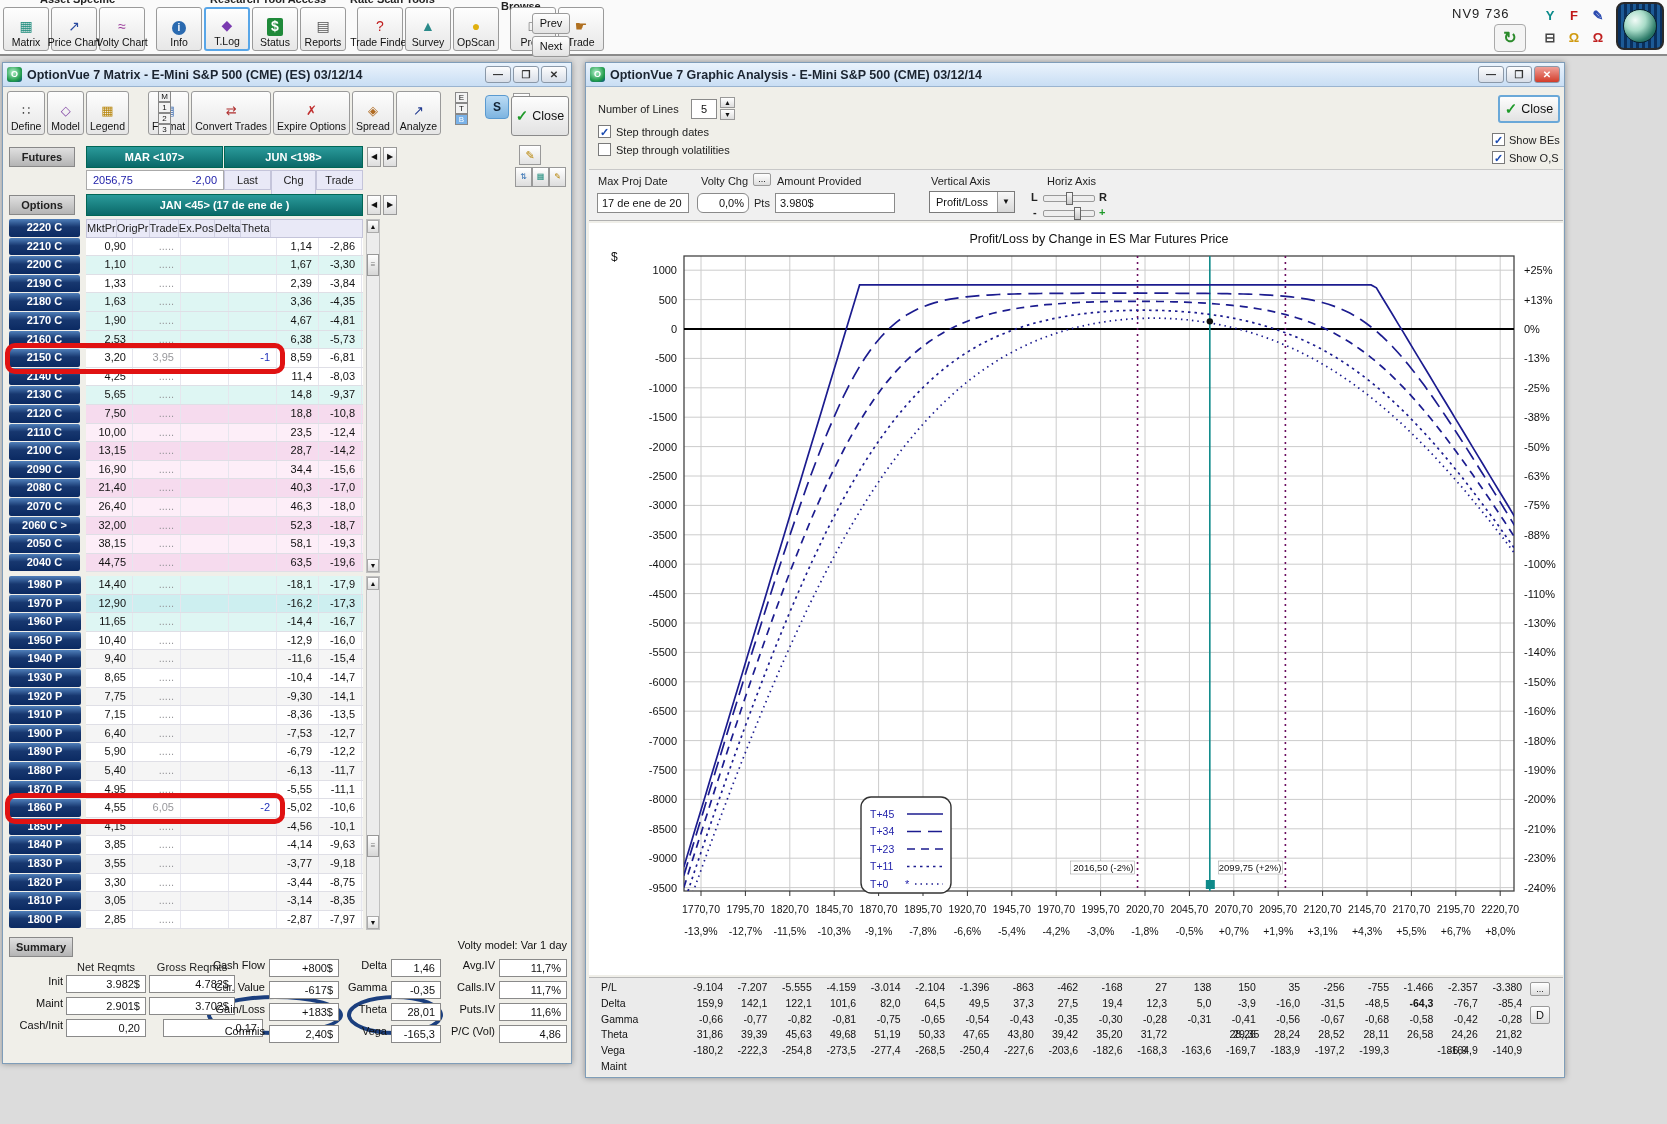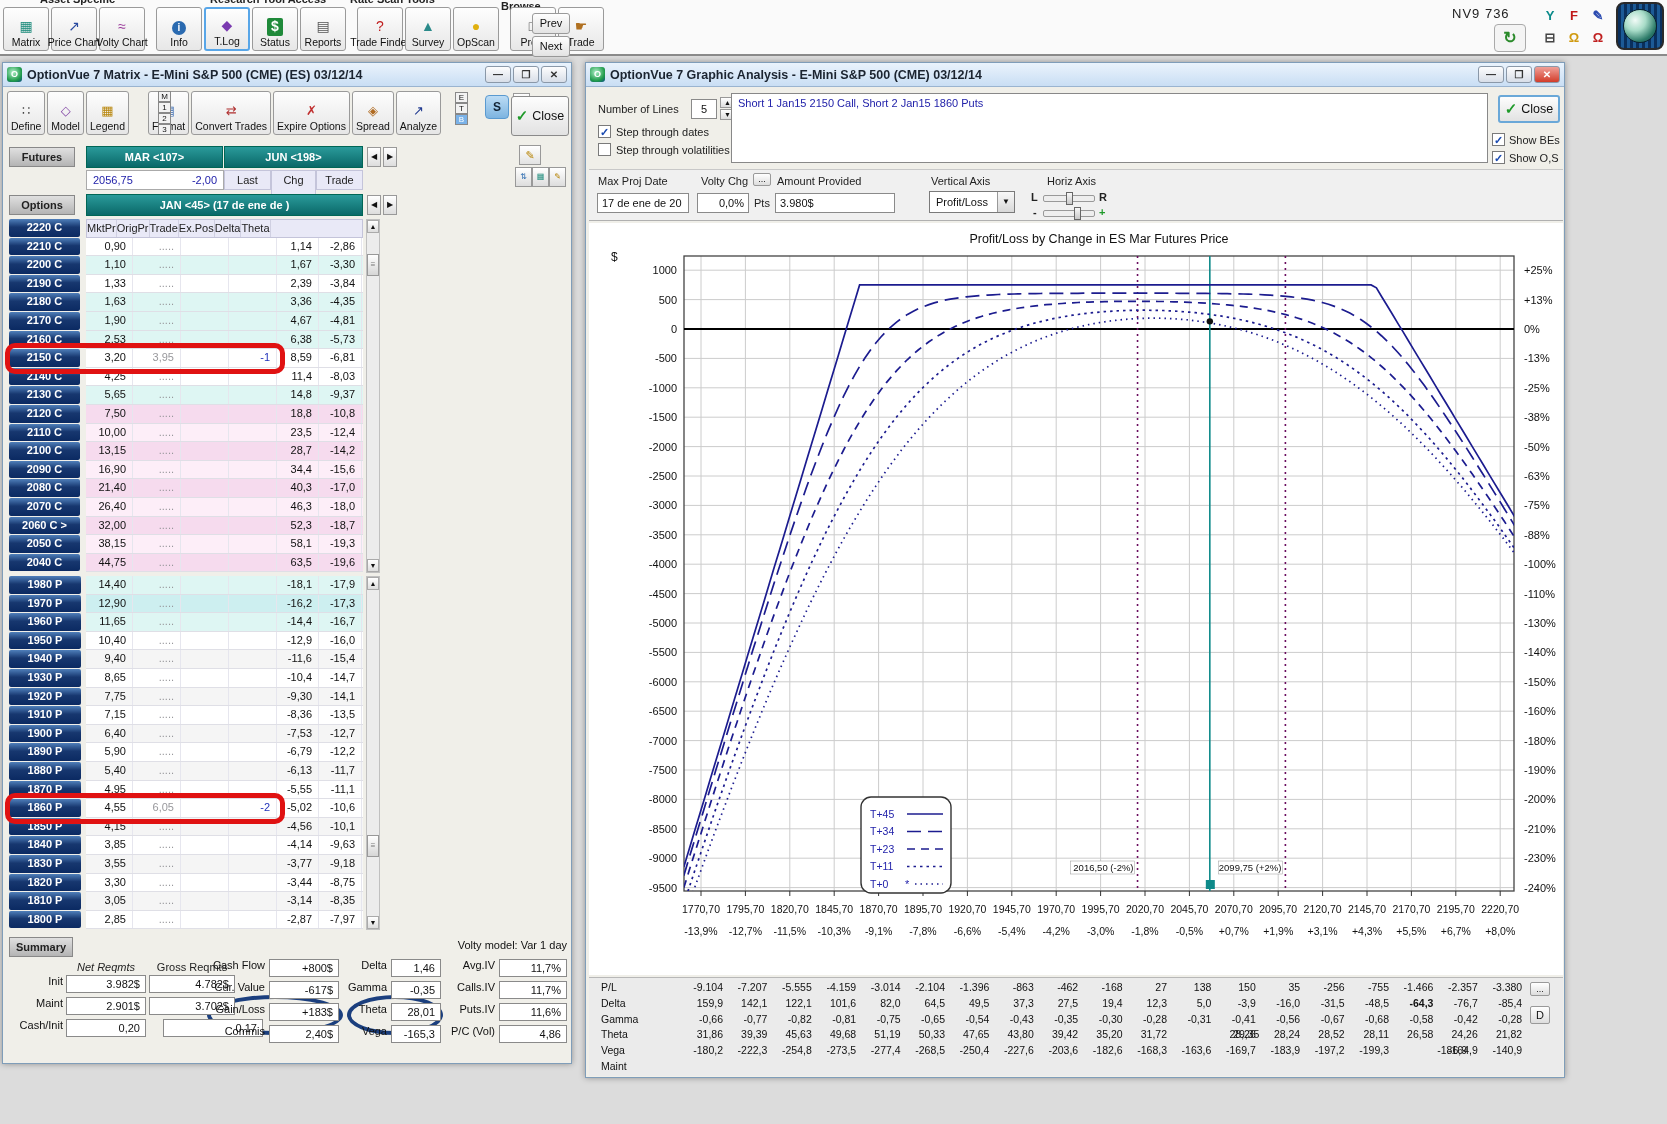--- a/index.html
+++ b/index.html
@@ -671,21 +671,21 @@
     <div class="vs-arr">▲</div>
     <div class="vs-thumb" style="top:258px;">≡</div>
     <div class="vs-arr" style="position:absolute;bottom:0;">▼</div>
   </div>
 
   <div class="abs redbox" style="left:2px;top:280px;width:280px;height:31px;"></div>
   <div class="abs redbox" style="left:2px;top:730px;width:280px;height:31px;"></div>
 
   <div class="abs seclabel" style="left:6px;top:874px;width:64px;height:20px;line-height:19px;">Summary</div>
   <div class="abs" style="left:360px;top:876px;width:204px;text-align:right;">Volty model: Var 1 day</div>
-  <div class="sumhead" style="left:63px;top:898px;width:80px;font-style:italic;">Net Reqmts</div>
+  <div class="sumhead" style="left:63px;top:898px;width:80px;">Net Reqmts</div>
   <div class="sumhead" style="left:146px;top:898px;width:86px;">Gross Reqmts</div>
   <div id="sum-req"></div>
   <div id="sum-flow"></div>
   <div id="sum-greeks"></div>
   <div id="sum-iv"></div>
   <div class="abs blueellipse" style="left:204px;top:932px;width:136px;height:40px;"></div>
   <div class="abs blueellipse" style="left:344px;top:932px;width:96px;height:40px;"></div>
 <span style="position: absolute; left: 2px; top: 912px; width: 58px; text-align: right;">Init</span>
     <span class="sumbox" style="position: absolute; left: 63px; top: 912px; width: 80px;">3.982$</span>
     <span class="sumbox" style="position: absolute; left: 146px; top: 912px; width: 86px;">4.782$</span>
@@ -735,37 +735,34 @@
   <span class="ctl-label" style="left:12px;top:40px;">Number of Lines</span>
   <span class="ctl-box" style="left:105px;top:36px;width:26px;height:20px;text-align:center;">5</span>
   <span class="abs" style="left:134px;top:34px;">
     <span class="spin" style="display:block;width:15px;height:11px;line-height:9px;">▲</span>
     <span class="spin" style="display:block;width:15px;height:11px;line-height:9px;margin-top:1px;">▼</span>
   </span>
   <span class="cb" style="left:12px;top:62px;">✓</span>
   <span class="cb-lb" style="left:30px;top:63px;">Step through dates</span>
   <span class="cb" style="left:12px;top:80px;"></span>
   <span class="cb-lb" style="left:30px;top:81px;">Step through volatilities</span>
-  <div class="abs" style="left:145px;top:30px;width:757px;height:70px;background:#fff;border:1px solid #888;padding:3px 6px;color:#2222aa;">
-    <span>Short 1 Jan15 2150 Call, Short 2 Jan15 1860 Puts</span>
-  </div>
   <div class="abs closebtn" style="left:912px;top:32px;width:62px;height:28px;border-width:2px;border-color:#6aa8d8;">
     <span class="greenchk">✓</span>
     <span>Close</span>
   </div>
   <span class="cb" style="left:906px;top:70px;">✓</span>
   <span class="cb-lb" style="left:923px;top:71px;">Show BEs</span>
   <span class="cb" style="left:906px;top:88px;">✓</span>
   <span class="cb-lb" style="left:923px;top:89px;">Show O,S</span>
 
   <div class="graypanel" style="left:3px;top:106px;width:974px;height:52px;">
     <span class="ctl-label" style="left:9px;top:5px;">Max Proj Date</span>
     <span class="ctl-box" style="left:8px;top:23px;width:92px;">17 de ene de 20</span>
     <span class="ctl-label" style="left:112px;top:5px;">Volty Chg</span>
-    <span class="ctl-box" style="left:108px;top:23px;width:52px;text-align:right;">0,0%</span>
+    <span class="ctl-box" style="left:108px;top:23px;width:52px;text-align:right;border-radius:6px;">0,0%</span>
     <span class="smallbtn" style="left:164px;top:3px;width:18px;height:13px;line-height:11px;">...</span>
     <span class="ctl-label" style="left:165px;top:27px;">Pts</span>
     <span class="ctl-label" style="left:188px;top:5px;">Amount Provided</span>
     <span class="ctl-box" style="left:186px;top:23px;width:120px;">3.980$</span>
     <span class="ctl-label" style="left:342px;top:5px;">Vertical Axis</span>
     <span class="dd" style="left:340px;top:21px;width:86px;height:22px;">
       <span class="ddarr">▼</span>
       <span>Profit/Loss</span>
     </span>
     <span class="ctl-label" style="left:458px;top:5px;">Horiz Axis</span>

